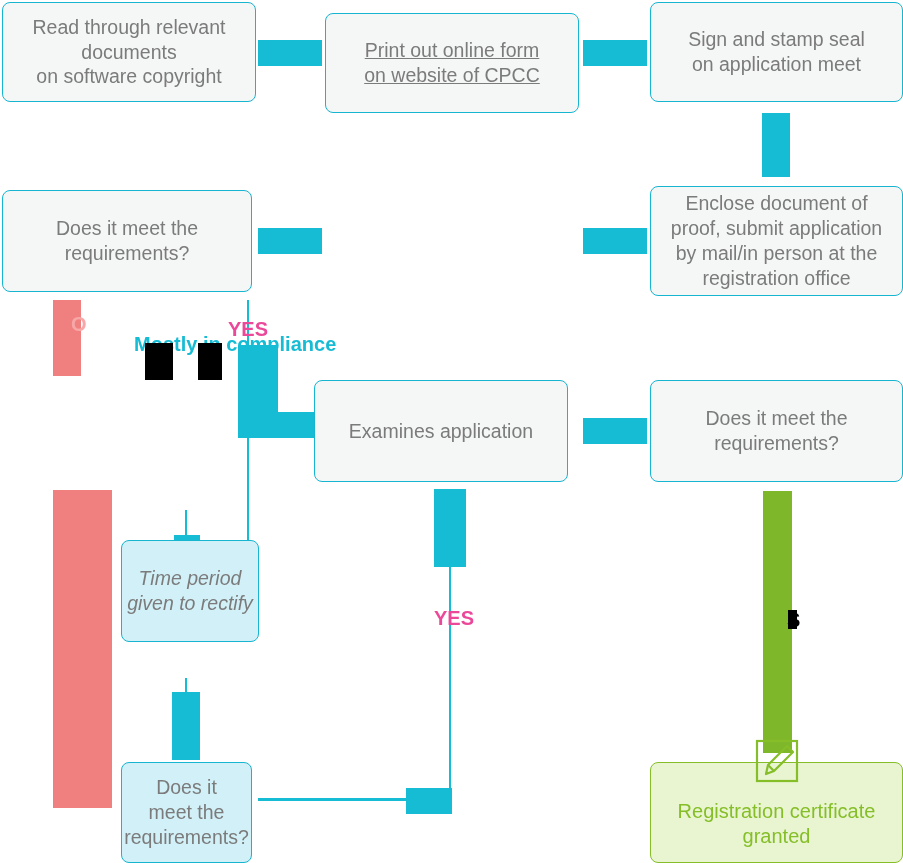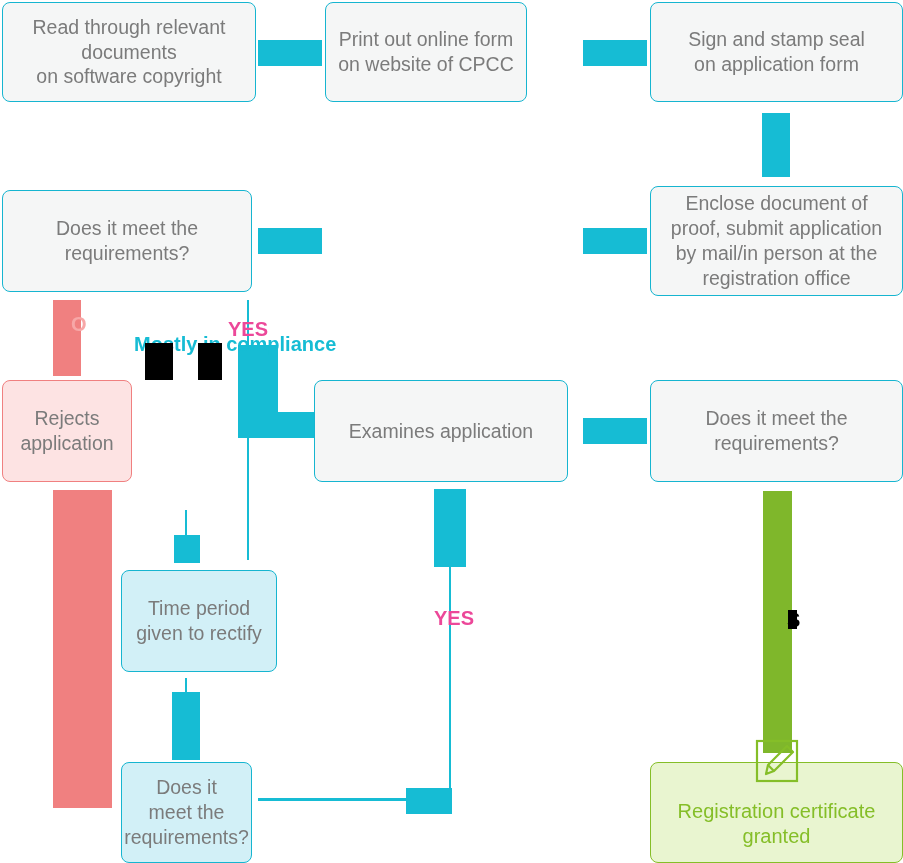--- a/index.html
+++ b/index.html
@@ -132,44 +132,42 @@
   <div class="conn conn-teal" style="left:172px; top:692px; width:28px; height:68px;"></div>
 
   <div class="conn conn-pink" style="left:53px; top:490px; width:59px; height:318px;"></div>
 
   <div class="conn conn-green" style="left:763px; top:491px; width:29px; height:262px;"></div>
 
   <div class="node node-process" style="left:2px; top:2px; width:254px; height:100px;">Read through relevant
 documents
 on software copyright</div>
 
-  <div class="node node-process" style="left:325px; top:2px; width:202px; height:100px;">Print out online form
+  <div class="node node-process" style="left:325px; top:13px; width:254px; height:100px;text-decoration:underline;">Print out online form
 on website of CPCC</div>
 
   <div class="node node-process" style="left:650px; top:2px; width:253px; height:100px;">Sign and stamp seal
-on application form</div>
+on application meet</div>
 
   <div class="node node-process" style="left:2px; top:190px; width:250px; height:102px;">Does it meet the
 requirements?</div>
 
 
   <div class="node node-process" style="left:650px; top:186px; width:253px; height:110px;">Enclose document of
 proof,  submit application
 by mail/in  person at the
 registration office</div>
 
-  <div class="node node-reject" style="left:2px; top:380px; width:130px; height:102px;">Rejects
-application</div>
 
   <div class="node node-process" style="left:314px; top:380px; width:254px; height:102px;">Examines application</div>
 
   <div class="node node-process" style="left:650px; top:380px; width:253px; height:102px;">Does it meet the
 requirements?</div>
 
-  <div class="node node-decision-blue" style="left:121px; top:570px; width:156px; height:102px;">Time period
+  <div class="node node-decision-blue" style="left:121px; top:540px; width:138px; height:102px;font-style:italic;">Time period
 given to rectify</div>
 
   <div class="node node-decision-blue" style="left:121px; top:762px; width:131px; height:101px;">Does it
 meet the
 requirements?</div>
 
   <div class="node node-cert" style="left:650px; top:762px; width:253px; height:101px;">
     <span class="cert-icon">
       <svg width="46" height="46" viewBox="0 0 46 46" aria-hidden="true">
         <rect x="3" y="3" width="40" height="40" fill="none" stroke="#85be28" stroke-width="2.2"></rect>

